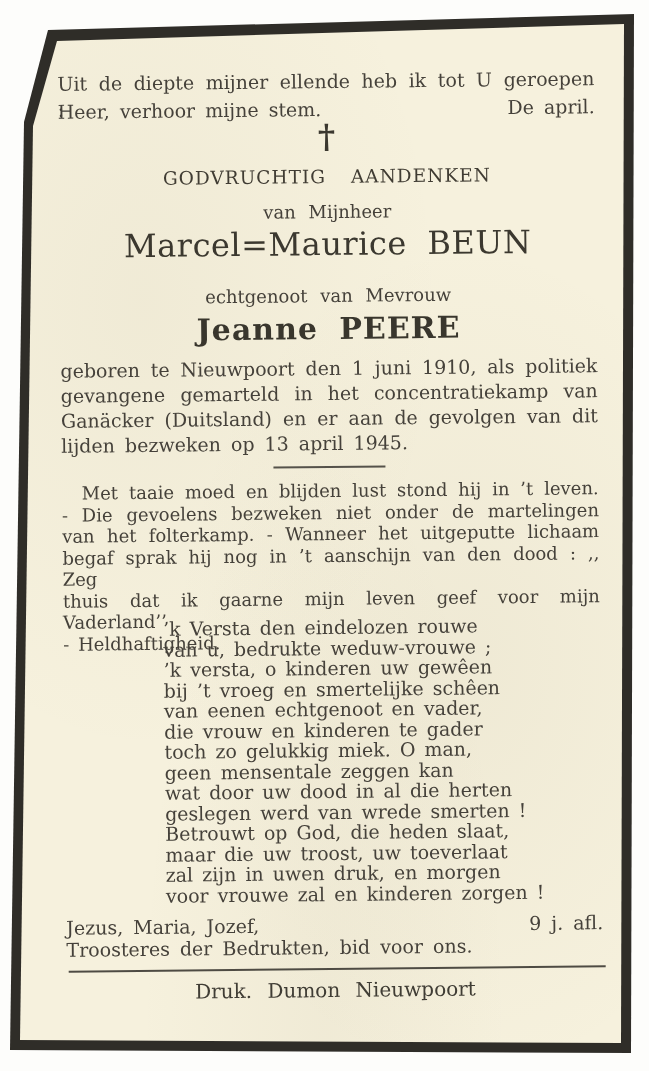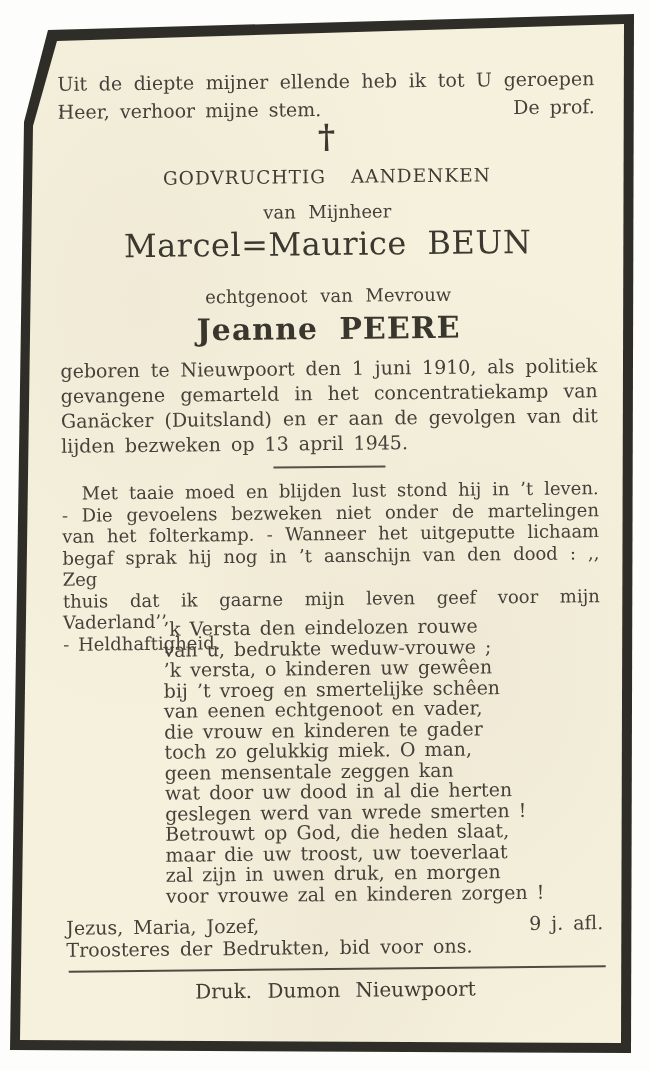--- a/index.html
+++ b/index.html
@@ -52,21 +52,21 @@
 <div class="scan">
   <div class="frame"></div>
   <div class="paper"></div>
 
   <div class="content">
 
     <div class="abs jline" style="top:68px;">Uit de diepte mijner ellende heb ik tot U geroepen :</div>
 
     <div class="abs row" style="top:96px;">
       <span>Heer, verhoor mijne stem.</span>
-      <span>De prof.</span>
+      <span>De april.</span>
     </div>
 
     <div class="abs center cross" style="top:118px;">†</div>
 
     <div class="abs center memorial" style="top:164px;">GODVRUCHTIG AANDENKEN</div>
 
     <div class="abs center small-center" style="top:199px;">van Mijnheer</div>
 
     <div class="abs center deceased-name" style="top:222px;">Marcel=Maurice BEUN</div>
 

